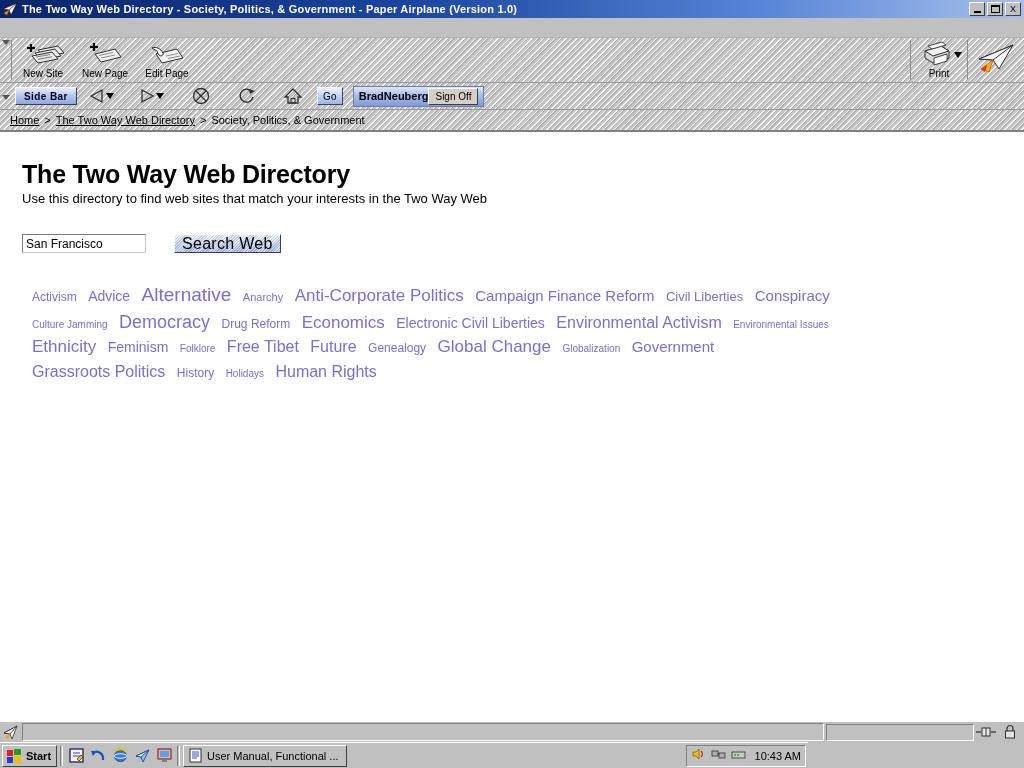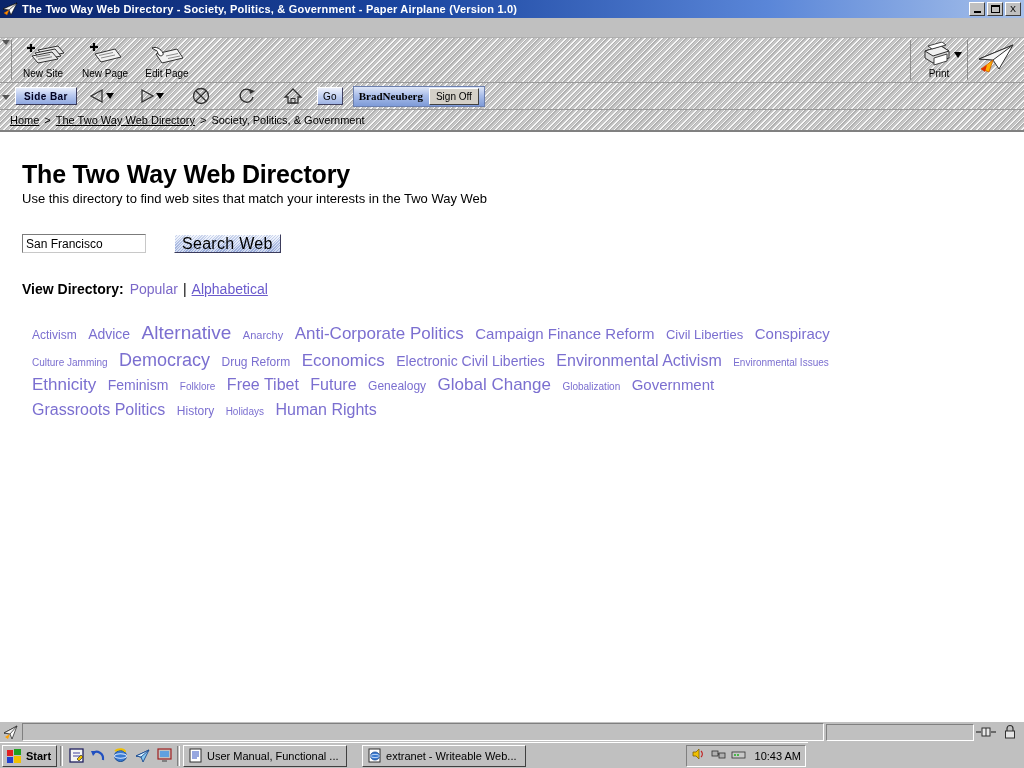--- a/index.html
+++ b/index.html
@@ -194,22 +194,22 @@
     height: 21px;
     display: flex; align-items: center;
     margin-left: 10px; margin-right: 4px;
     padding: 0 5px;
     background: linear-gradient(to bottom, #dfe7f8 0%, #a9bde9 45%, #7e9bd8 100%);
     border: 1px solid #6b7fae;
     flex: none;
   }
   #user-name {
     font-size: 11px; font-weight: bold; color: #000;
-    font-family: Liberation Serif, serif;
-    margin-right: 6px; white-space: nowrap;
+    font-family: Liberation Sans, sans-serif;
+    white-space: nowrap;
   }
   #signoff-btn {
     height: 17px; padding: 0 6px;
     font-size: 10px; color: #000;
     display: flex; align-items: center;
     background: #d4d0c8;
     border-top: 1px solid #ffffff;
     border-left: 1px solid #ffffff;
     border-right: 1px solid #404040;
     border-bottom: 1px solid #404040;
@@ -592,26 +592,20 @@
 
   <div id="content">
     <div id="page-title">The Two Way Web Directory</div>
     <div id="page-subtitle">Use this directory to find web sites that match your interests in the Two Way Web</div>
 
     <div id="search-row">
       <input id="search-input" type="text" value="San Francisco" style="">
       <span id="search-btn">Search Web</span>
     </div>
 
-    <div id="view-row">
-      <span id="view-label">View Directory:</span>
-      <span class="view-opt active">Popular</span>
-      <span id="view-sep">|</span>
-      <span class="view-opt link">Alphabetical</span>
-    </div>
 
     <div id="tagcloud"><span class="tag" style="font-size: 12px; color: rgb(123, 111, 208);">Activism</span> <span class="tag" style="font-size: 14px; color: rgb(123, 111, 208);">Advice</span> <span class="tag" style="font-size: 19px; color: rgb(123, 111, 208);">Alternative</span> <span class="tag" style="font-size: 11px; color: rgb(123, 111, 208);">Anarchy</span> <span class="tag" style="font-size: 17px; color: rgb(123, 111, 208);">Anti-Corporate Politics</span> <span class="tag" style="font-size: 15px; color: rgb(123, 111, 208);">Campaign Finance Reform</span> <span class="tag" style="font-size: 13px; color: rgb(123, 111, 208);">Civil Liberties</span> <span class="tag" style="font-size: 15px; color: rgb(123, 111, 208);">Conspiracy</span> <span class="tag" style="font-size: 10px; color: rgb(123, 111, 208);">Culture Jamming</span> <span class="tag" style="font-size: 18px; color: rgb(123, 111, 208);">Democracy</span> <span class="tag" style="font-size: 12px; color: rgb(123, 111, 208);">Drug Reform</span> <span class="tag" style="font-size: 17px; color: rgb(123, 111, 208);">Economics</span> <span class="tag" style="font-size: 14px; color: rgb(123, 111, 208);">Electronic Civil Liberties</span> <span class="tag" style="font-size: 16px; color: rgb(123, 111, 208);">Environmental Activism</span> <span class="tag" style="font-size: 10px; color: rgb(123, 111, 208);">Environmental Issues</span> <span class="tag" style="font-size: 17px; color: rgb(123, 111, 208);">Ethnicity</span> <span class="tag" style="font-size: 14px; color: rgb(123, 111, 208);">Feminism</span> <span class="tag" style="font-size: 10px; color: rgb(123, 111, 208);">Folklore</span> <span class="tag" style="font-size: 16px; color: rgb(123, 111, 208);">Free Tibet</span> <span class="tag" style="font-size: 16px; color: rgb(123, 111, 208);">Future</span> <span class="tag" style="font-size: 12px; color: rgb(123, 111, 208);">Genealogy</span> <span class="tag" style="font-size: 17px; color: rgb(123, 111, 208);">Global Change</span> <span class="tag" style="font-size: 10px; color: rgb(123, 111, 208);">Globalization</span> <span class="tag" style="font-size: 15px; color: rgb(123, 111, 208);">Government</span> <span class="tag" style="font-size: 16px; color: rgb(123, 111, 208);">Grassroots Politics</span> <span class="tag" style="font-size: 12px; color: rgb(123, 111, 208);">History</span> <span class="tag" style="font-size: 10px; color: rgb(123, 111, 208);">Holidays</span> <span class="tag" style="font-size: 16px; color: rgb(123, 111, 208);">Human Rights</span> </div>
   </div>
 
   <div id="statusbar">
     <span id="status-icon">
       <svg width="18" height="18" viewBox="0 0 18 18">
         <polygon points="2,10 15,3 10,16 8,11" fill="#ffffff" stroke="#303030" stroke-width="0.8"></polygon>
         <polygon points="2,10 15,3 8,11" fill="#f0f0f0" stroke="#303030" stroke-width="0.8"></polygon>
         <polygon points="3,14 8,11 6,16" fill="#ffa000"></polygon>
@@ -694,28 +688,20 @@
       <g stroke="#3050c0" stroke-width="1">
         <line x1="4" y1="4" x2="11" y2="4"></line>
         <line x1="4" y1="6" x2="11" y2="6"></line>
         <line x1="4" y1="8" x2="11" y2="8"></line>
         <line x1="4" y1="10" x2="9" y2="10"></line>
       </g>
     </svg>
     <span class="tlabel">User Manual, Functional ...</span>
   </span>
 
-  <span class="task-btn">
-    <svg width="15" height="15" viewBox="0 0 15 15">
-      <rect x="2" y="1" width="11" height="13" fill="#ffffff" stroke="#303030" stroke-width="1"></rect>
-      <ellipse cx="8" cy="8" rx="4.5" ry="4" fill="#3a7ad0" stroke="#1a4a90" stroke-width="0.8"></ellipse>
-      <ellipse cx="8" cy="8" rx="4.5" ry="1.6" fill="none" stroke="#e0eeff" stroke-width="0.8"></ellipse>
-    </svg>
-    <span class="tlabel">extranet - Writeable Web...</span>
-  </span>
 
   <span id="tray-spacer"></span>
 
   <span id="tray">
     <span>
       <svg width="15" height="14" viewBox="0 0 15 14">
         <polygon points="2,5 5,5 8,2 8,12 5,9 2,9" fill="#f0c000" stroke="#806000" stroke-width="0.8"></polygon>
         <path d="M10,4 A4,4 0 0 1 10,10" fill="none" stroke="#c02020" stroke-width="1.1"></path>
       </svg>
     </span>

